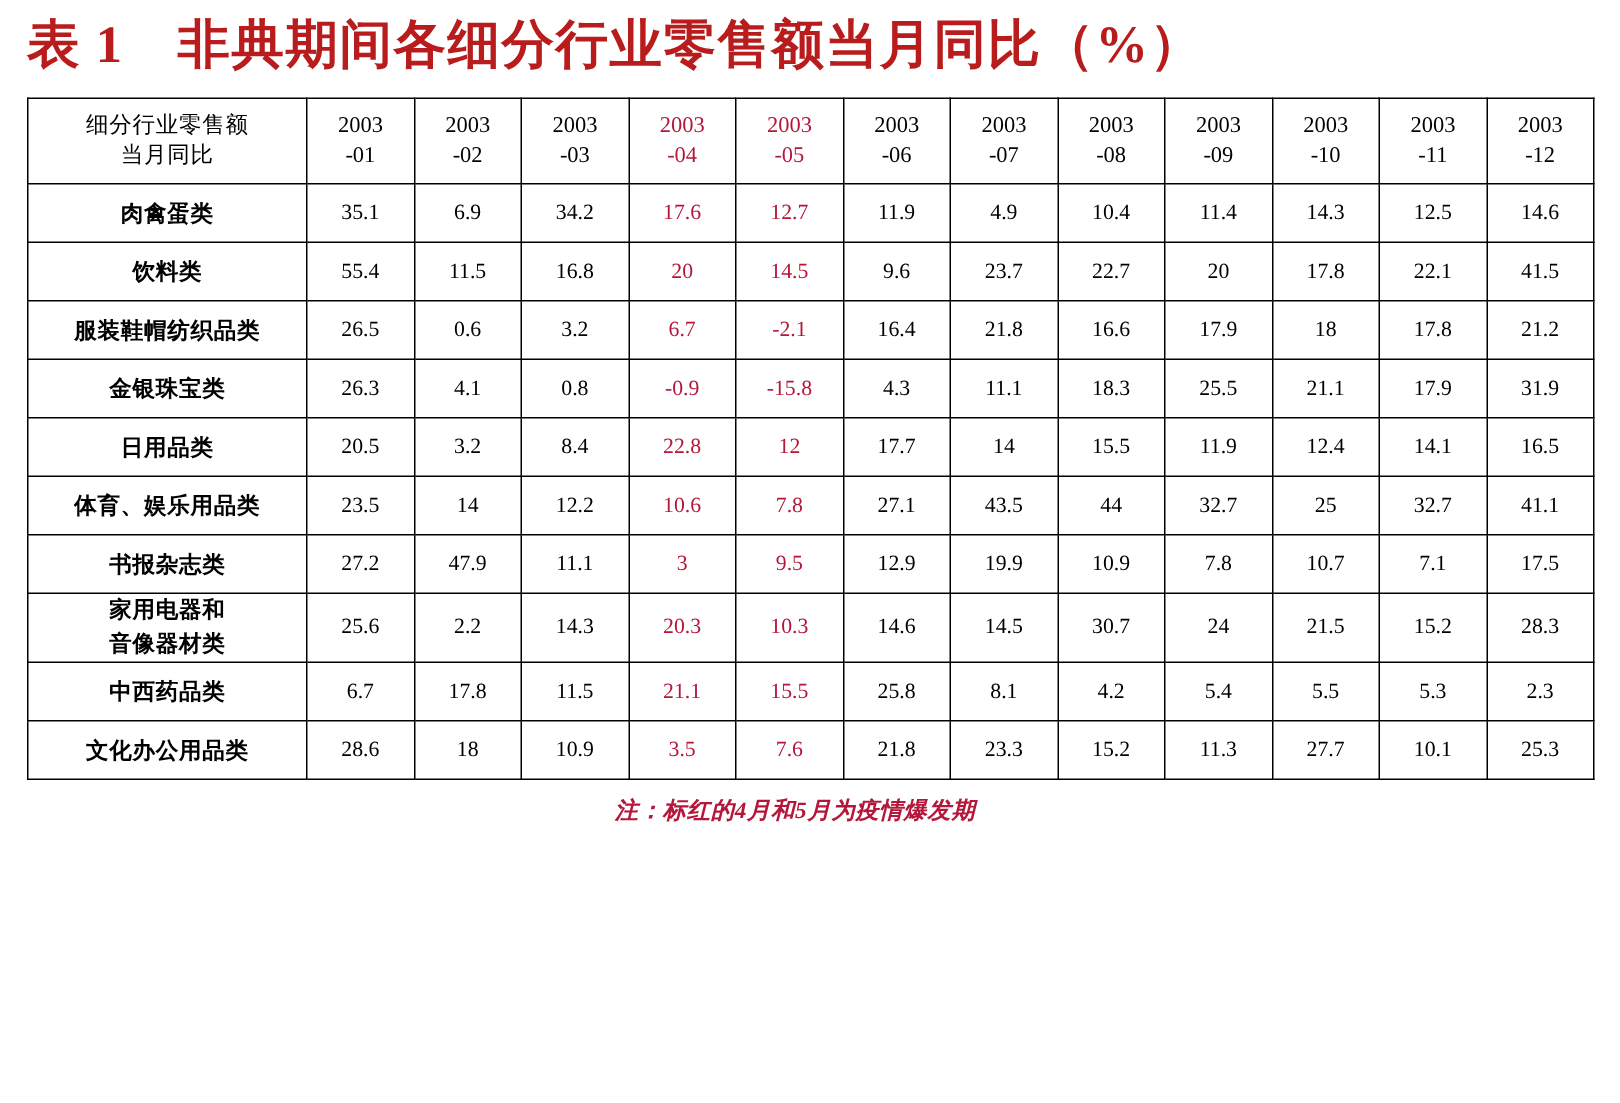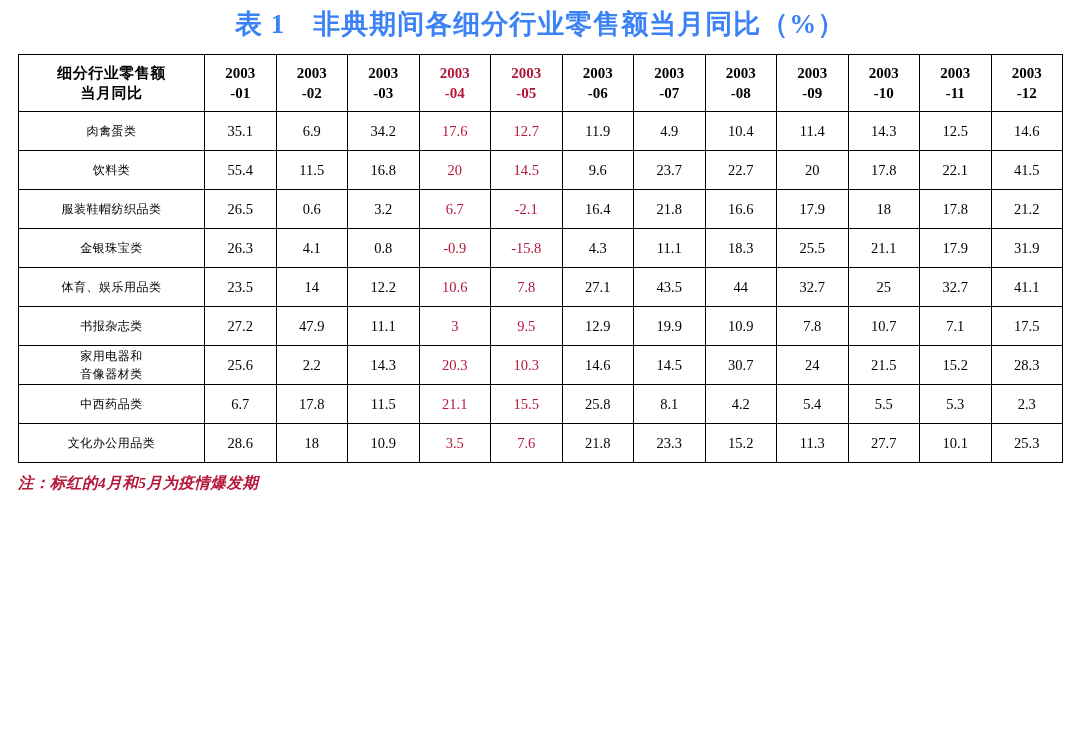--- a/index.html
+++ b/index.html
@@ -16,51 +16,50 @@
     overflow: hidden;
   }
   .page {
     width: 1080px;
     height: 735px;
     box-sizing: border-box;
     padding: 0 18px;
     position: relative;
   }
   .title {
-    text-align: center;
-    font-size: 27px;
+    font-size: 35px;
     font-weight: bold;
     letter-spacing: 1px;
     padding-top: 6px;
     padding-bottom: 12px;
-    color: #3b82f6;
+    color: #b91c1c;
   }
   table.data {
     border-collapse: collapse;
     width: 1044px;
     margin: 0 auto;
     table-layout: fixed;
   }
   table.data td {
     border: 1px solid #000000;
     text-align: center;
     vertical-align: middle;
     font-size: 14.5px;
     height: 38px;
     padding: 0 2px;
     font-family: "Liberation Serif", "DejaVu Serif", serif;
   }
   table.data td.rowhead {
-    font-weight: normal;
-    font-size: 12px;
+    font-weight: bold;
+    font-size: 15px;
     width: 186px;
     letter-spacing: 0.5px;
   }
   table.data tr.header td {
-    font-weight: bold;
+    font-weight: normal;
     font-size: 15px;
     height: 56px;
     line-height: 1.35;
   }
   table.data tr.header td.rowhead {
     line-height: 1.35;
   }
   .hl {
     color: #b5173a;
     margin-left: 24px;
@@ -68,21 +67,21 @@
   .hdr-hl {
     color: #b5173a;
   }
   .two-line {
     line-height: 1.5;
   }
   .tall td {
     height: 58px;
   }
   .note {
-    text-align: left;
+    text-align: center;
     font-style: italic;
     font-weight: bold;
     font-size: 15.5px;
     color: #b5173a;
     padding-top: 10px;
     padding-right: 20px;
     letter-spacing: 0.5px;
   }
   .colgroup-col {
     width: 71.5px;
@@ -220,20 +219,35 @@
           <td class="hl">-15.8</td>
           <td>4.3</td>
           <td>11.1</td>
           <td>18.3</td>
           <td>25.5</td>
           <td>21.1</td>
           <td>17.9</td>
           <td>31.9</td>
         </tr>
         <tr>
+          <td class="rowhead">日用品类</td>
+          <td>20.5</td>
+          <td>3.2</td>
+          <td>8.4</td>
+          <td class="hl">22.8</td>
+          <td class="hl">12</td>
+          <td>17.7</td>
+          <td>14</td>
+          <td>15.5</td>
+          <td>11.9</td>
+          <td>12.4</td>
+          <td>14.1</td>
+          <td>16.5</td>
+        </tr>
+        <tr>
           <td class="rowhead">体育、娱乐用品类</td>
           <td>23.5</td>
           <td>14</td>
           <td>12.2</td>
           <td class="hl">10.6</td>
           <td class="hl">7.8</td>
           <td>27.1</td>
           <td>43.5</td>
           <td>44</td>
           <td>32.7</td>

